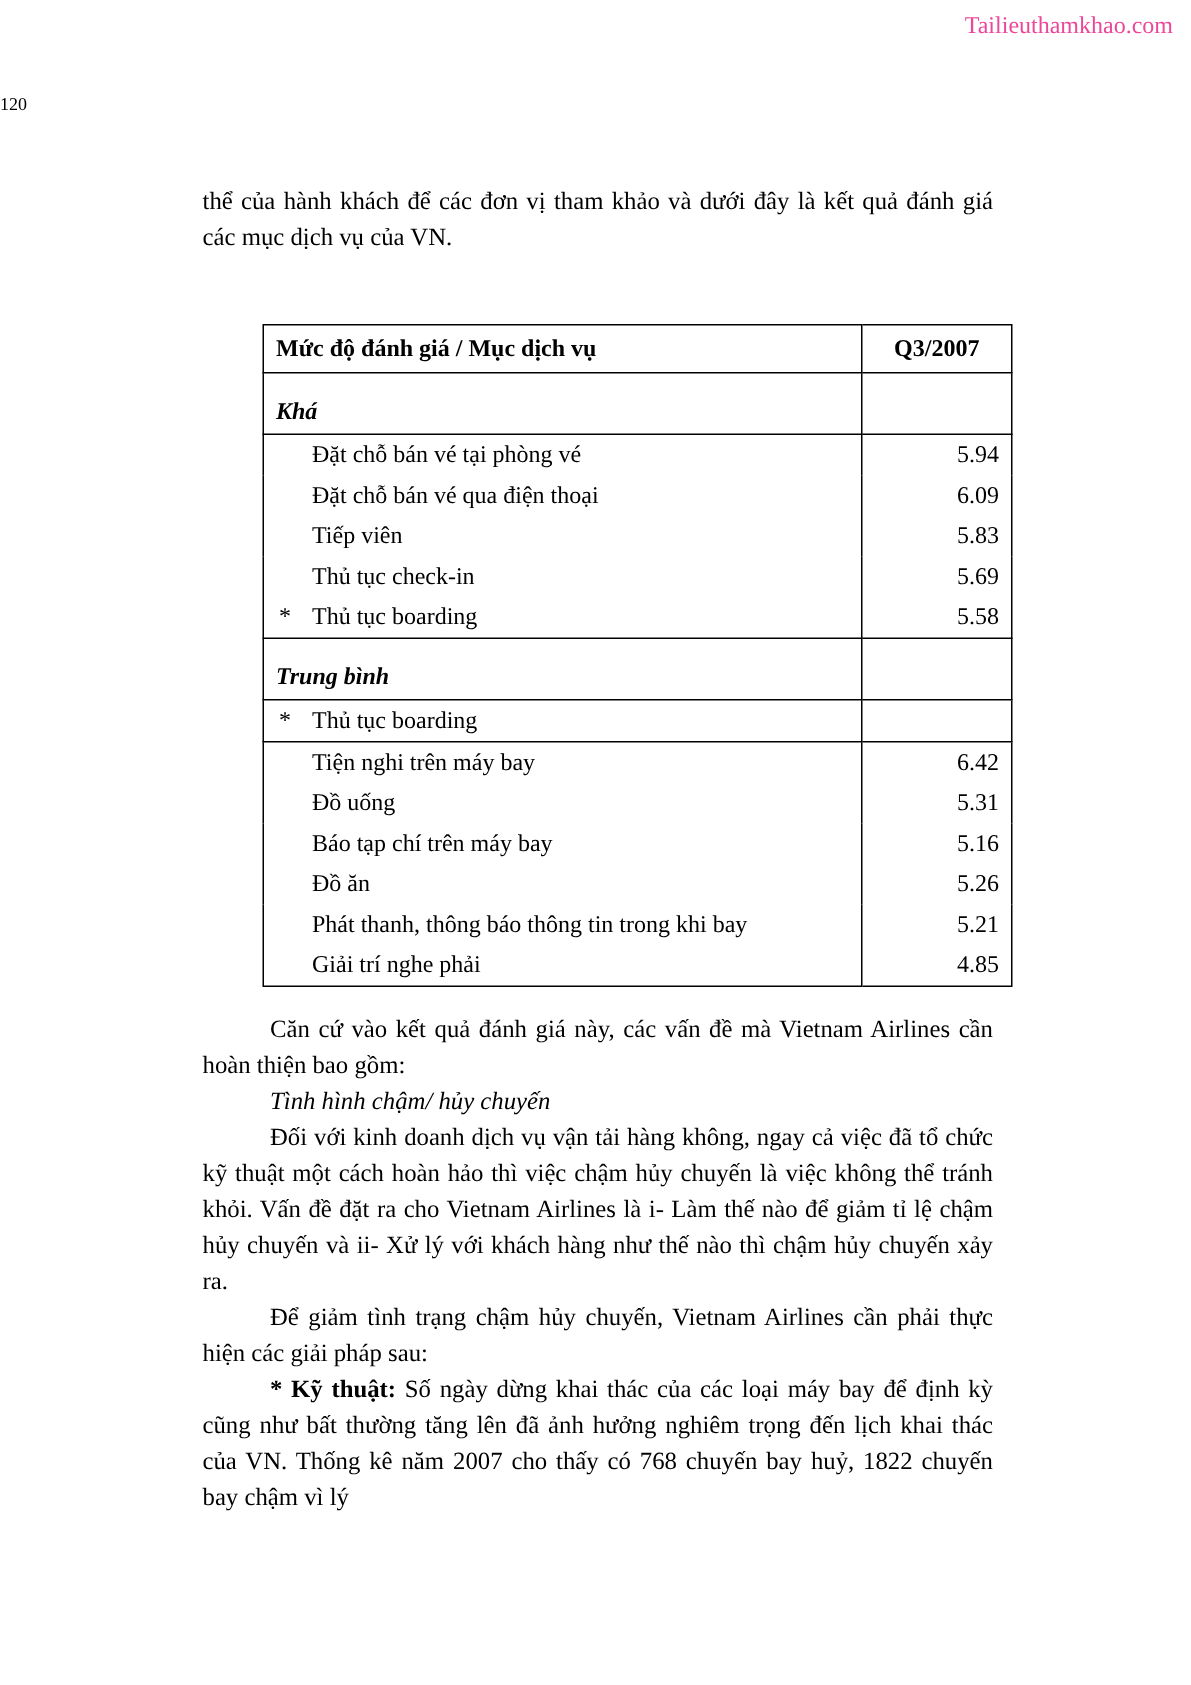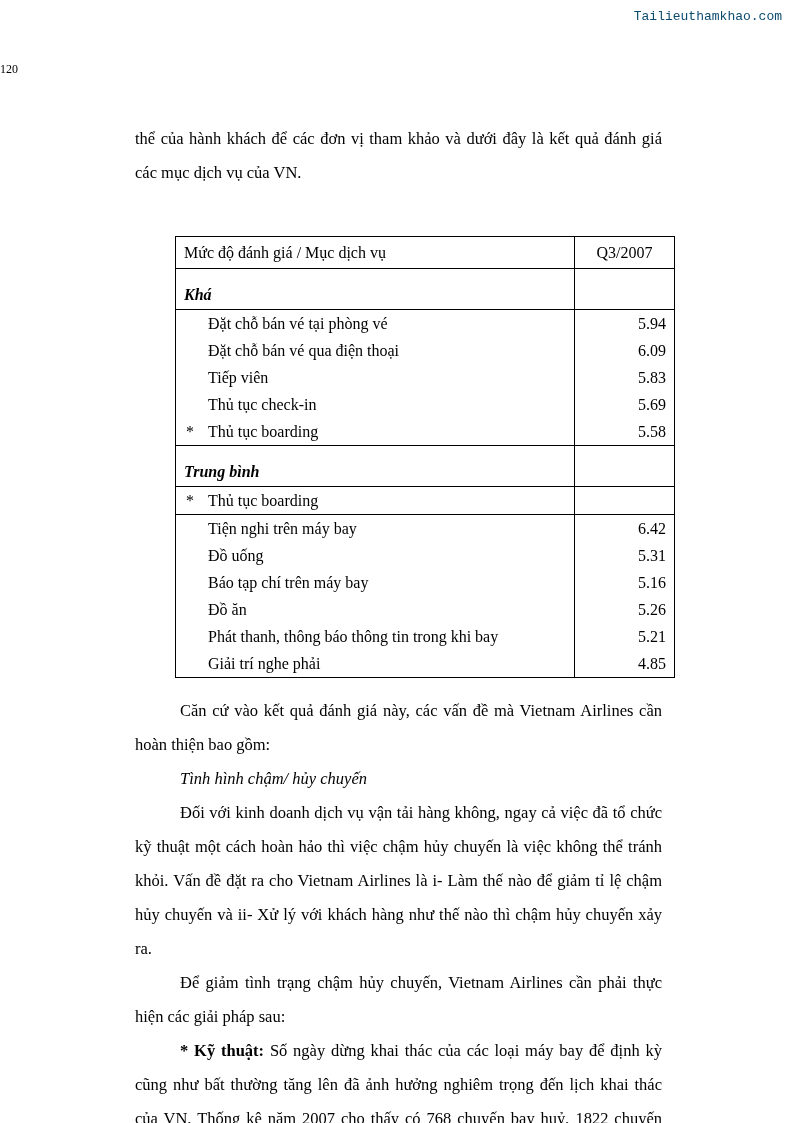--- a/index.html
+++ b/index.html
@@ -11,41 +11,41 @@
     background: #ffffff;
     color: #000000;
     font-family: "Liberation Serif", "DejaVu Serif", serif;
     overflow: hidden;
     margin: 0 auto;
   }
   .watermark {
     position: absolute;
     top: 9px;
     right: 12px;
-    font-family: Liberation Mono, monospace;
-    font-size: 13px;
-    color: #0c4a6e;
+    font-family: Liberation Serif, serif;
+    font-size: 16px;
+    color: #ec4899;
   }
   .page-number {
     position: absolute;
     top: 62px;
     left: 0;
     right: 0;
     text-align: left;
     font-size: 12px;
   }
   .content {
     position: absolute;
     left: 135px;
     top: 122px;
     width: 527px;
   }
   .para {
     font-size: 16.5px;
-    line-height: 34px;
+    line-height: 24px;
     text-align: justify;
   }
   .indent { text-indent: 45px; }
   .italic { font-style: italic; }
   .bold-lead { font-weight: bold; }
 
   table.rating-table {
     border-collapse: collapse;
     width: 500px;
     margin: 46px 0 16px 40px;
@@ -54,21 +54,21 @@
   }
   .rating-table th, .rating-table td {
     border-left: 1px solid #000;
     border-right: 1px solid #000;
     padding: 3px 8px;
     line-height: 21px;
     vertical-align: middle;
   }
   .rating-table th {
     border-bottom: 1px solid #000;
-    font-weight: normal;
+    font-weight: bold;
     text-align: left;
     padding-top: 5px;
     padding-bottom: 5px;
   }
   .rating-table th.value-col { text-align: center; width: 100px; }
   tr.row-group td {
     font-weight: bold;
     font-style: italic;
     border-top: 1px solid #000;
     border-bottom: 1px solid #000;

